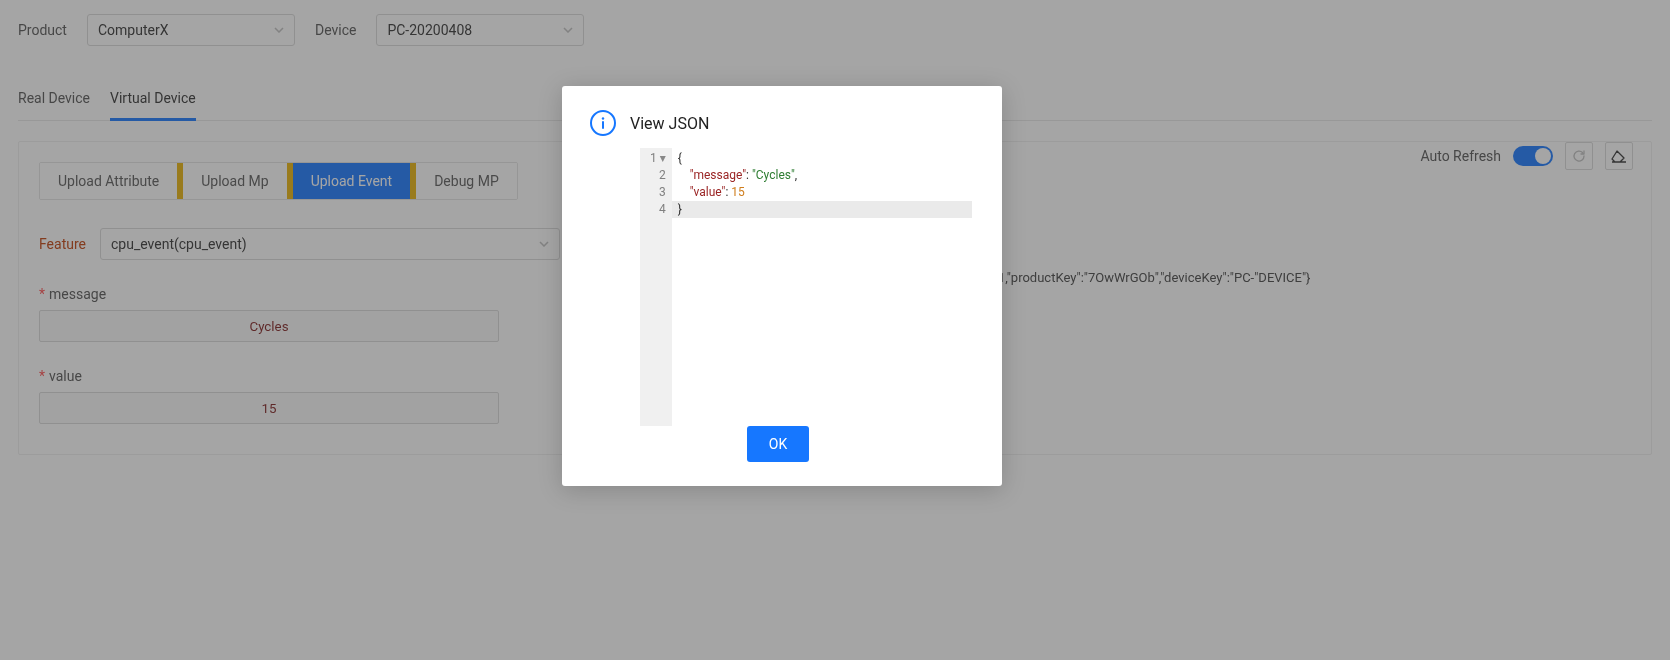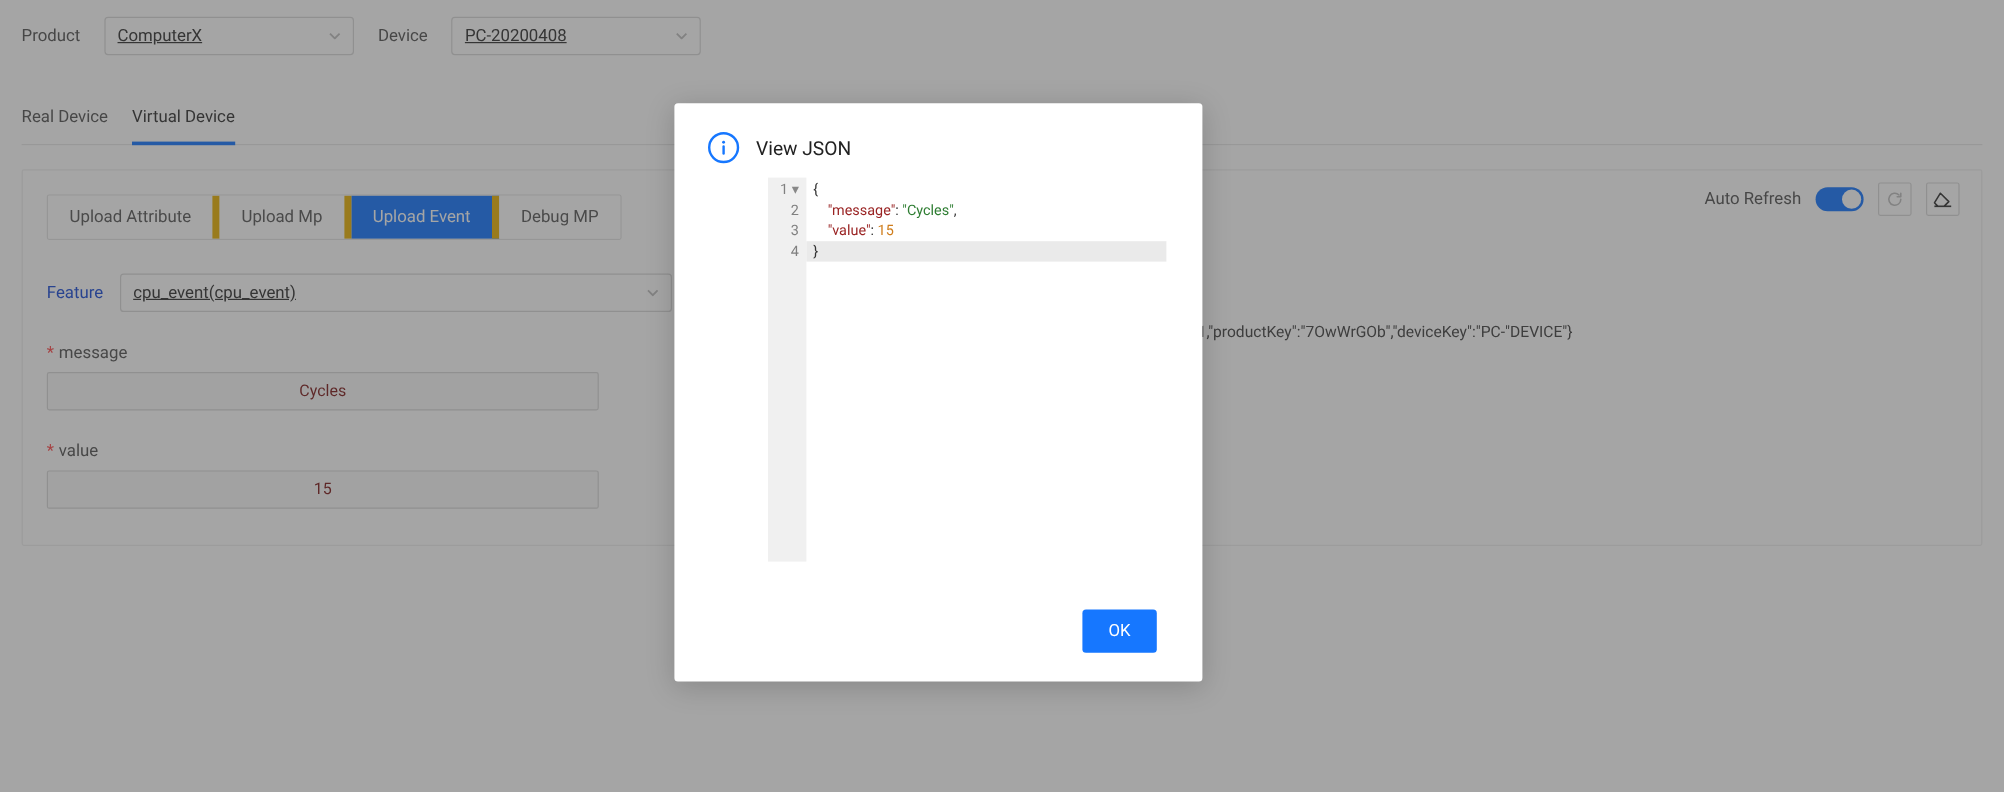--- a/index.html
+++ b/index.html
@@ -1,64 +1,64 @@
 <!DOCTYPE html>
 <html><head>
 <meta charset="utf-8">
 <style>
   *{box-sizing:border-box;margin:0;padding:0;font-family:-apple-system,BlinkMacSystemFont,"Segoe UI",Roboto,"Helvetica Neue",Arial,sans-serif;}
   body{background:#fff;color:#333;font-size:14px;width:1670px;height:660px;overflow:hidden;position:relative;}
   .page{padding:0 18px;}
   .top-row{display:flex;align-items:center;gap:20px;padding-top:14px;}
   .label-top{color:#555;font-size:14px;}
-  .select{height:32px;min-width:208px;border:1px solid #d9d9d9;border-radius:3px;display:flex;align-items:center;justify-content:space-between;padding:0 10px;color:#333;background:#fff;cursor:pointer;text-decoration:underline;}
+  .select{height:32px;min-width:208px;border:1px solid #d9d9d9;border-radius:3px;display:flex;align-items:center;justify-content:space-between;padding:0 10px;color:#333;background:#fff;cursor:pointer;}
   .select .arrow{color:#bfbfbf;}
   .tabs{display:flex;gap:20px;margin-top:44px;border-bottom:1px solid #e8e8e8;}
   .tab{padding-bottom:14px;color:#555;cursor:pointer;position:relative;}
   .tab.active{color:#333;}
   .tab.active::after{content:"";position:absolute;left:0;right:0;bottom:-1px;height:3px;background:#1677ff;}
   .panel{margin-top:20px;border:1px solid #eee;border-radius:2px;display:flex;}
   .left-panel{width:800px;border-right:1px solid #eee;padding:20px 0 30px 0;}
   .tab-pills{display:flex;border:1px solid #e3e3e3;border-radius:2px;overflow:hidden;width:fit-content;margin-left:20px;}
   .pill{height:36px;display:flex;align-items:center;padding:0 18px;color:#595959;background:#fff;border-right:6px solid #eab308;cursor:pointer;}
   .pill:last-child{border-right:none;}
   .pill.active{background:#1677ff;color:#fff;}
   .feature-row{display:flex;align-items:center;gap:14px;margin:28px 0 0 20px;}
-  .feature-label{color:#1d4ed8;}
+  .feature-label{color:#c2410c;}
   .feature-select{width:460px;}
   .form-group{margin:26px 0 0 20px;max-width:460px;}
   .form-label{color:#555;margin-bottom:8px;display:flex;align-items:center;gap:4px;}
   .star{color:#ff4d4f;}
   .input{height:32px;width:100%;border:1px solid #d9d9d9;border-radius:2px;background:#fafafa;padding:0 12px;color:#7f1d1d;text-align:center;}
   .right-panel{flex:1;padding:18px;position:relative;}
-  .toolbar{position:absolute;right:18px;top:10px;display:flex;align-items:center;gap:12px;}
+  .toolbar{position:absolute;right:18px;top:0;display:flex;align-items:center;gap:12px;}
   .toolbar-label{color:#555;}
   .switch{width:40px;height:20px;background:#1677ff;border-radius:10px;position:relative;cursor:pointer;}
   .knob{width:16px;height:16px;background:#fff;border-radius:50%;position:absolute;top:2px;right:2px;}
   .icon-btn{height:28px;width:28px;border:1px solid #d9d9d9;border-radius:2px;display:flex;align-items:center;justify-content:center;color:#555;cursor:pointer;background:#fff;}
   .log-text{margin-top:108px;color:#444;font-size:13px;line-height:1.5;word-break:break-all;}
   
   .overlay{position:absolute;inset:0;background:rgba(55,55,55,0.45);}
-  .modal{position:absolute;top:86px;left:562px;width:440px;height:482px;background:#fff;border-radius:3px;box-shadow:0 4px 24px rgba(0,0,0,0.18);display:flex;flex-direction:column;}
+  .modal{position:absolute;top:86px;left:562px;width:440px;height:400px;background:#fff;border-radius:3px;box-shadow:0 4px 24px rgba(0,0,0,0.18);display:flex;flex-direction:column;}
   .modal-header{display:flex;align-items:center;gap:14px;padding:24px 28px 12px 28px;}
   .info-icon{width:26px;height:26px;border:2px solid #1677ff;border-radius:50%;display:flex;align-items:center;justify-content:center;color:#1677ff;}
   .modal-title{font-size:16px;color:#222;}
   .code-area{display:flex;margin:0 30px 0 78px;height:320px;background:#fff;font-family:Menlo,Consolas,monospace;font-size:12px;line-height:17px;}
   .gutter{background:#f0f0f0;color:#808080;text-align:right;padding:2px 6px 2px 10px;user-select:none;}
   .gutter .ln{display:block;height:17px;}
   .gutter .fold{color:#888;margin-left:3px;}
   .code{flex:1;padding:2px 6px;position:relative;}
   .code .row{height:17px;white-space:pre;}
   .code .row.hl{background:#eaeaea;margin:0 -6px;padding:0 6px;}
   .brace{color:#333;}
   .key{color:#9a2424;}
   .str{color:#2e7d32;}
   .num{color:#cf7d1c;}
   .colon{color:#333;}
-  .modal-footer{margin-top:auto;display:flex;justify-content:flex-end;padding:0 38px 24px 30px;}
+  .modal-footer{margin-top:auto;display:flex;justify-content:center;padding:0 38px 24px 30px;}
   .ok-btn{height:36px;min-width:62px;border:none;background:#1677ff;color:#fff;border-radius:3px;cursor:pointer;padding:0 18px;font-size:14px;}
   svg{display:block;}
 </style>
 </head>
 <body>
 
 <div class="page">
   <div class="top-row">
     <span class="label-top">Product</span>
     <div class="select">

